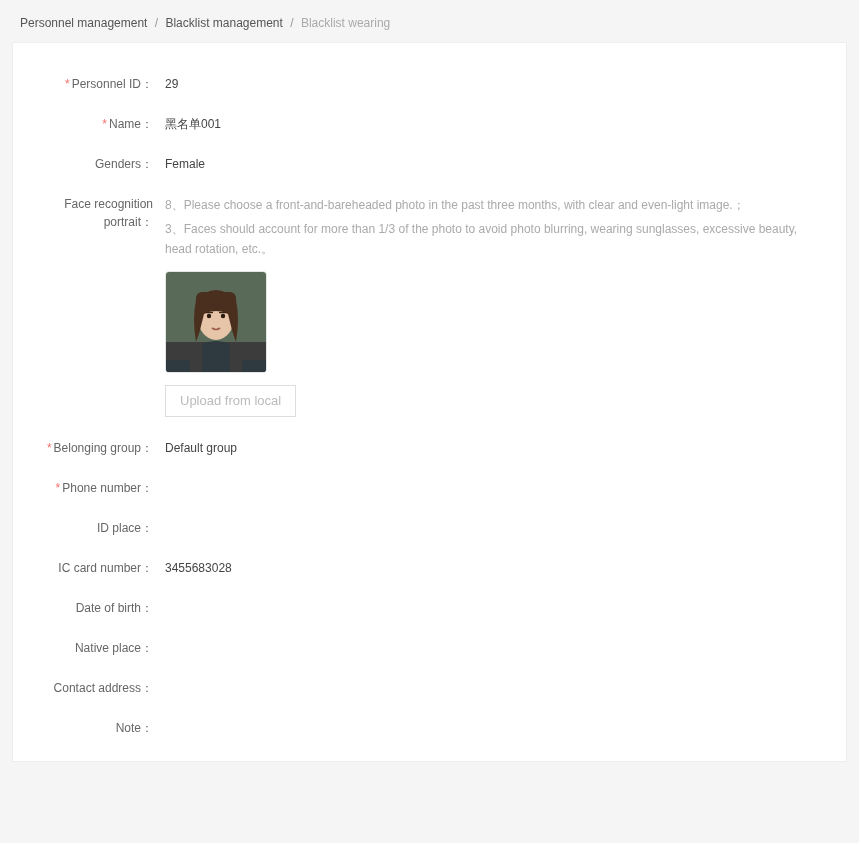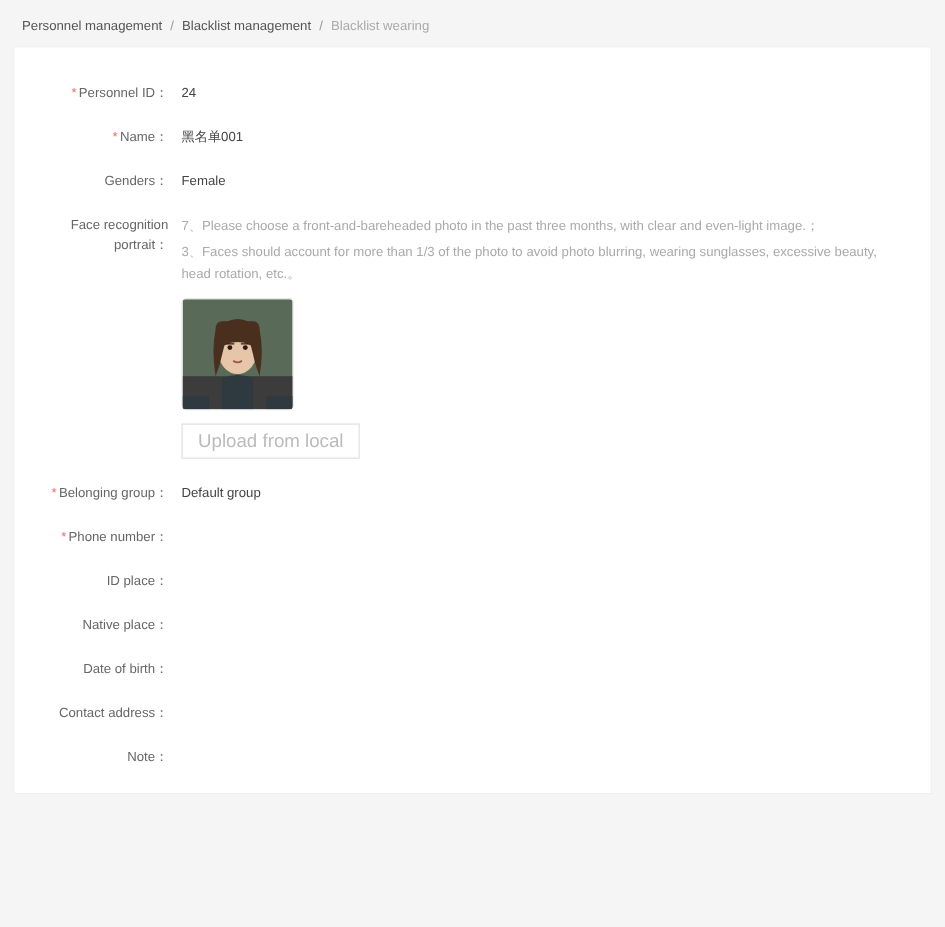--- a/index.html
+++ b/index.html
@@ -79,21 +79,21 @@
   height: 100px;
   border: 1px solid #e5e5e5;
   border-radius: 4px;
   overflow: hidden;
   display: block;
 }
 .upload-btn {
   display: inline-block;
   border: 1px solid #ddd;
   color: #bbb;
-  font-size: 17px;
+  font-size: 13px;
   padding: 6px 14px;
   background: #fff;
   cursor: default;
 }
 </style>
 </head>
 <body>
 
 <div class="page">
 
@@ -102,38 +102,38 @@
     <span class="sep">/</span>
     <span class="crumb-active">Blacklist management</span>
     <span class="sep">/</span>
     <span class="crumb-current">Blacklist wearing</span>
   </div>
 
   <div class="card">
 
     <div class="form-row">
       <div class="form-label"><span class="req">*</span><span>Personnel ID：</span></div>
-      <div class="form-value">24</div>
+      <div class="form-value">29</div>
     </div>
 
     <div class="form-row">
       <div class="form-label"><span class="req">*</span><span>Name：</span></div>
       <div class="form-value">黑名单001</div>
     </div>
 
     <div class="form-row">
       <div class="form-label"><span>Genders：</span></div>
       <div class="form-value">Female</div>
     </div>
 
     <div class="form-row">
       <div class="form-label"><span>Face recognition portrait：</span></div>
       <div class="form-value">
         <div class="hints">
-          <div>7、Please choose a front-and-bareheaded photo in the past three months, with clear and even-light image.；</div>
+          <div>8、Please choose a front-and-bareheaded photo in the past three months, with clear and even-light image.；</div>
           <div>3、Faces should account for more than 1/3 of the photo to avoid photo blurring, wearing sunglasses, excessive beauty, head rotation, etc.。</div>
         </div>
         <div class="portrait-box">
           <svg class="portrait-img" viewBox="0 0 100 100" preserveAspectRatio="xMidYMid slice" aria-label="portrait-photo">
             <rect x="0" y="0" width="100" height="100" fill="#5a6a58"></rect>
             <rect x="0" y="70" width="100" height="30" fill="#3c3c3c"></rect>
             <ellipse cx="50" cy="46" rx="18" ry="22" fill="#e6c5a8"></ellipse>
             <path d="M30 28 Q50 8 70 28 Q74 46 70 70 Q66 60 64 50 L62 42 Q50 36 38 42 L36 50 Q34 60 30 70 Q26 46 30 28 Z" fill="#4a2f1e"></path>
             <rect x="30" y="20" width="40" height="14" rx="6" fill="#4a2f1e"></rect>
             <circle cx="43" cy="44" r="2.2" fill="#2b1a12"></circle>
@@ -158,28 +158,32 @@
     <div class="form-row">
       <div class="form-label"><span class="req">*</span><span>Phone number：</span></div>
     </div>
 
 
     <div class="form-row">
       <div class="form-label"><span>ID place：</span></div>
       <div class="form-value"></div>
     </div>
 
+    <div class="form-row">
+      <div class="form-label"><span>IC card number：</span></div>
+      <div class="form-value">3455683028</div>
+    </div>
 
     <div class="form-row">
-      <div class="form-label"><span>Native place：</span></div>
+      <div class="form-label"><span>Date of birth：</span></div>
       <div class="form-value"></div>
     </div>
 
     <div class="form-row">
-      <div class="form-label"><span>Date of birth：</span></div>
+      <div class="form-label"><span>Native place：</span></div>
       <div class="form-value"></div>
     </div>
 
     <div class="form-row">
       <div class="form-label"><span>Contact address：</span></div>
       <div class="form-value"></div>
     </div>
 
     <div class="form-row" style="margin-bottom:4px">
       <div class="form-label"><span>Note：</span></div>

